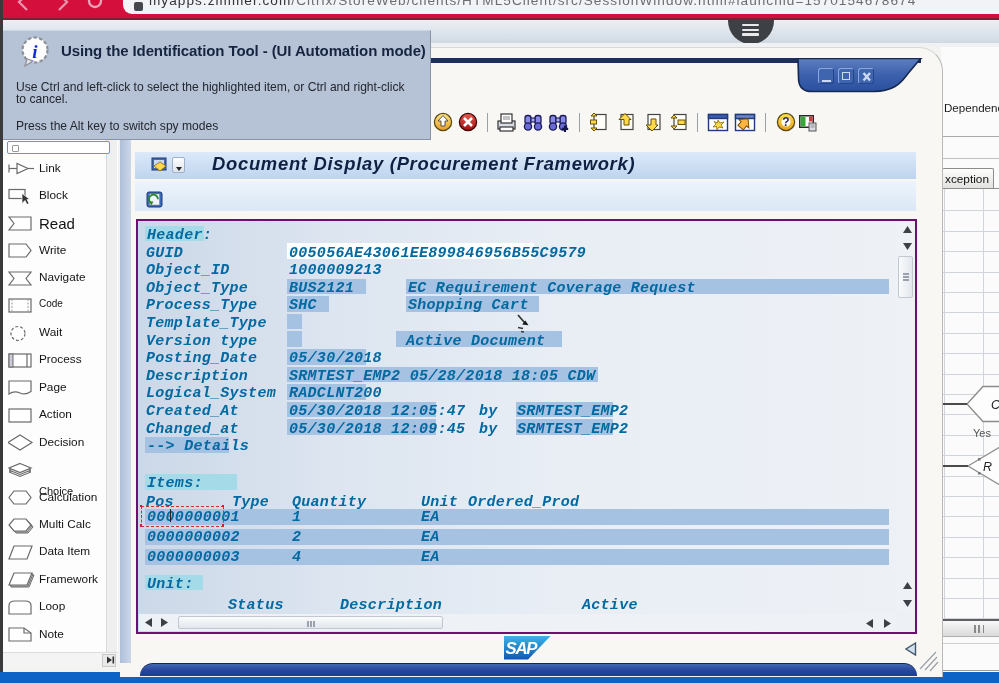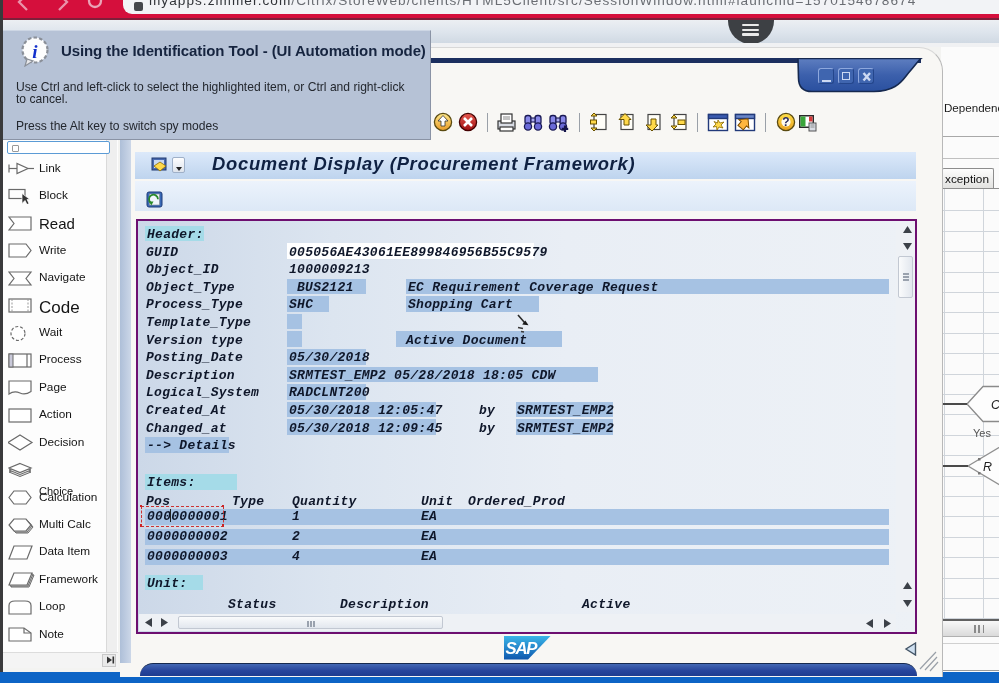--- a/index.html
+++ b/index.html
@@ -1,18 +1,18 @@
 <!DOCTYPE html>
 <html><head><meta charset="utf-8">
 <style>
 html,body{margin:0;padding:0;width:999px;height:683px;overflow:hidden;background:#fff;
  font-family:"Liberation Sans",sans-serif;}
 .a{position:absolute;}
 .mono{font-family:"Liberation Mono",monospace;font-style:italic;font-weight:bold;
- font-size:13px;color:#0f172a;white-space:pre;letter-spacing:0.28px;}
+ font-size:15px;color:#0369a1;white-space:pre;letter-spacing:0.28px;}
 .cell{position:absolute;height:15.5px;}
 .cyan{background:#a5dbe8;}
 .blue{background:#a6c2e3;}
 </style></head><body>
 <div class="a" style="left:0;top:0;width:999px;height:19.5px;background:#d50f3c"></div>
 <div class="a" style="left:123px;top:0;width:876px;height:13.5px;background:#f2f3f6;border-bottom-left-radius:9px"></div>
 <div class="a" style="left:0;top:18.2px;width:999px;height:1.6px;background:#7e1f3a"></div>
 <svg class="a" style="left:0;top:0" width="120" height="14" viewBox="0 0 120 14">
 <path d="M27,-6 L19,2 L27,10" stroke="#ea93aa" stroke-width="2.3" fill="none"></path>
 <path d="M59,-6 L67,2 L59,10" stroke="#ea93aa" stroke-width="2.3" fill="none"></path>
@@ -91,21 +91,21 @@
 <div class="a" style="left:39px;top:242.8px;font-size:11.8px;color:#141414">Write</div>
 <svg class="a" style="left:8px;top:269.7px" width="27" height="17" viewBox="-1 -8.5 27 17">
     <polygon points="0,-6.5 22,-6.5 17,0 22,6.5 0,6.5 5,0" fill="#fff" stroke="#6a6a6a" stroke-width="1.2"></polygon>
   </svg>
 <div class="a" style="left:39px;top:270.2px;font-size:11.8px;color:#141414">Navigate</div>
 <svg class="a" style="left:8px;top:297.1px" width="27" height="17" viewBox="-1 -8.5 27 17">
     <rect x="0" y="-6.5" width="22" height="13" fill="#fff" stroke="#6a6a6a" stroke-width="1.2"></rect>
     <line x1="3" y1="-6.5" x2="3" y2="6.5" stroke="#999" stroke-width="1" stroke-dasharray="2,1.5"></line>
     <line x1="19" y1="-6.5" x2="19" y2="6.5" stroke="#999" stroke-width="1" stroke-dasharray="2,1.5"></line>
   </svg>
-<div class="a" style="left:39px;top:297.6px;font-size:17px;color:#141414">Code</div>
+<div class="a" style="left:39px;top:297.6px;font-size:10px;color:#141414">Code</div>
 <svg class="a" style="left:8px;top:324.5px" width="27" height="17" viewBox="-1 -8.5 27 17">
     <circle cx="9" cy="0" r="7" fill="#fff" stroke="#6a6a6a" stroke-width="1.2" stroke-dasharray="3,2"></circle>
   </svg>
 <div class="a" style="left:39px;top:325.0px;font-size:11.8px;color:#141414">Wait</div>
 <svg class="a" style="left:8px;top:351.9px" width="27" height="17" viewBox="-1 -8.5 27 17">
     <rect x="0" y="-6.5" width="22" height="13" fill="#fff" stroke="#6a6a6a" stroke-width="1.2"></rect>
     <rect x="0" y="-6.5" width="4" height="13" fill="#c9c9d9" stroke="#6a6a6a" stroke-width="1"></rect>
     <line x1="18" y1="-6.5" x2="18" y2="6.5" stroke="#6a6a6a" stroke-width="1.2" fill="none"></line>
   </svg>
 <div class="a" style="left:39px;top:352.4px;font-size:11.8px;color:#141414">Process</div>
@@ -309,21 +309,21 @@
 <div class="a mono" style="left:147px;top:227.0px">Header:</div>
 <div class="cell " style="left:287px;top:243.4px;width:247px"></div>
 <div class="cell" style="left:287px;top:243.4px;width:247px;background:#fff"></div>
 <div class="a mono" style="left:146px;top:244.6px">GUID</div>
 <div class="a mono" style="left:289px;top:244.6px">005056AE43061EE899846956B55C9579</div>
 <div class="a mono" style="left:146px;top:262.2px">Object_ID</div>
 <div class="a mono" style="left:289px;top:262.2px">1000009213</div>
 <div class="cell blue" style="left:287px;top:278.6px;width:79px"></div>
 <div class="cell blue" style="left:406px;top:278.6px;width:483px"></div>
 <div class="a mono" style="left:146px;top:279.8px">Object_Type</div>
-<div class="a mono" style="left:297px;top:279.8px">BUS2121</div>
+<div class="a mono" style="left:289px;top:279.8px">BUS2121</div>
 <div class="a mono" style="left:408px;top:279.8px">EC Requirement Coverage Request</div>
 <div class="cell blue" style="left:287px;top:296.2px;width:42px"></div>
 <div class="cell blue" style="left:406px;top:296.2px;width:133px"></div>
 <div class="a mono" style="left:146px;top:297.4px">Process_Type</div>
 <div class="a mono" style="left:289px;top:297.4px">SHC</div>
 <div class="a mono" style="left:408px;top:297.4px">Shopping Cart</div>
 <div class="cell blue" style="left:287px;top:313.8px;width:15px"></div>
 <div class="a mono" style="left:146px;top:315.0px">Template_Type</div>
 <div class="cell blue" style="left:287px;top:331.4px;width:15px"></div>
 <div class="cell blue" style="left:396px;top:331.4px;width:166px"></div>

